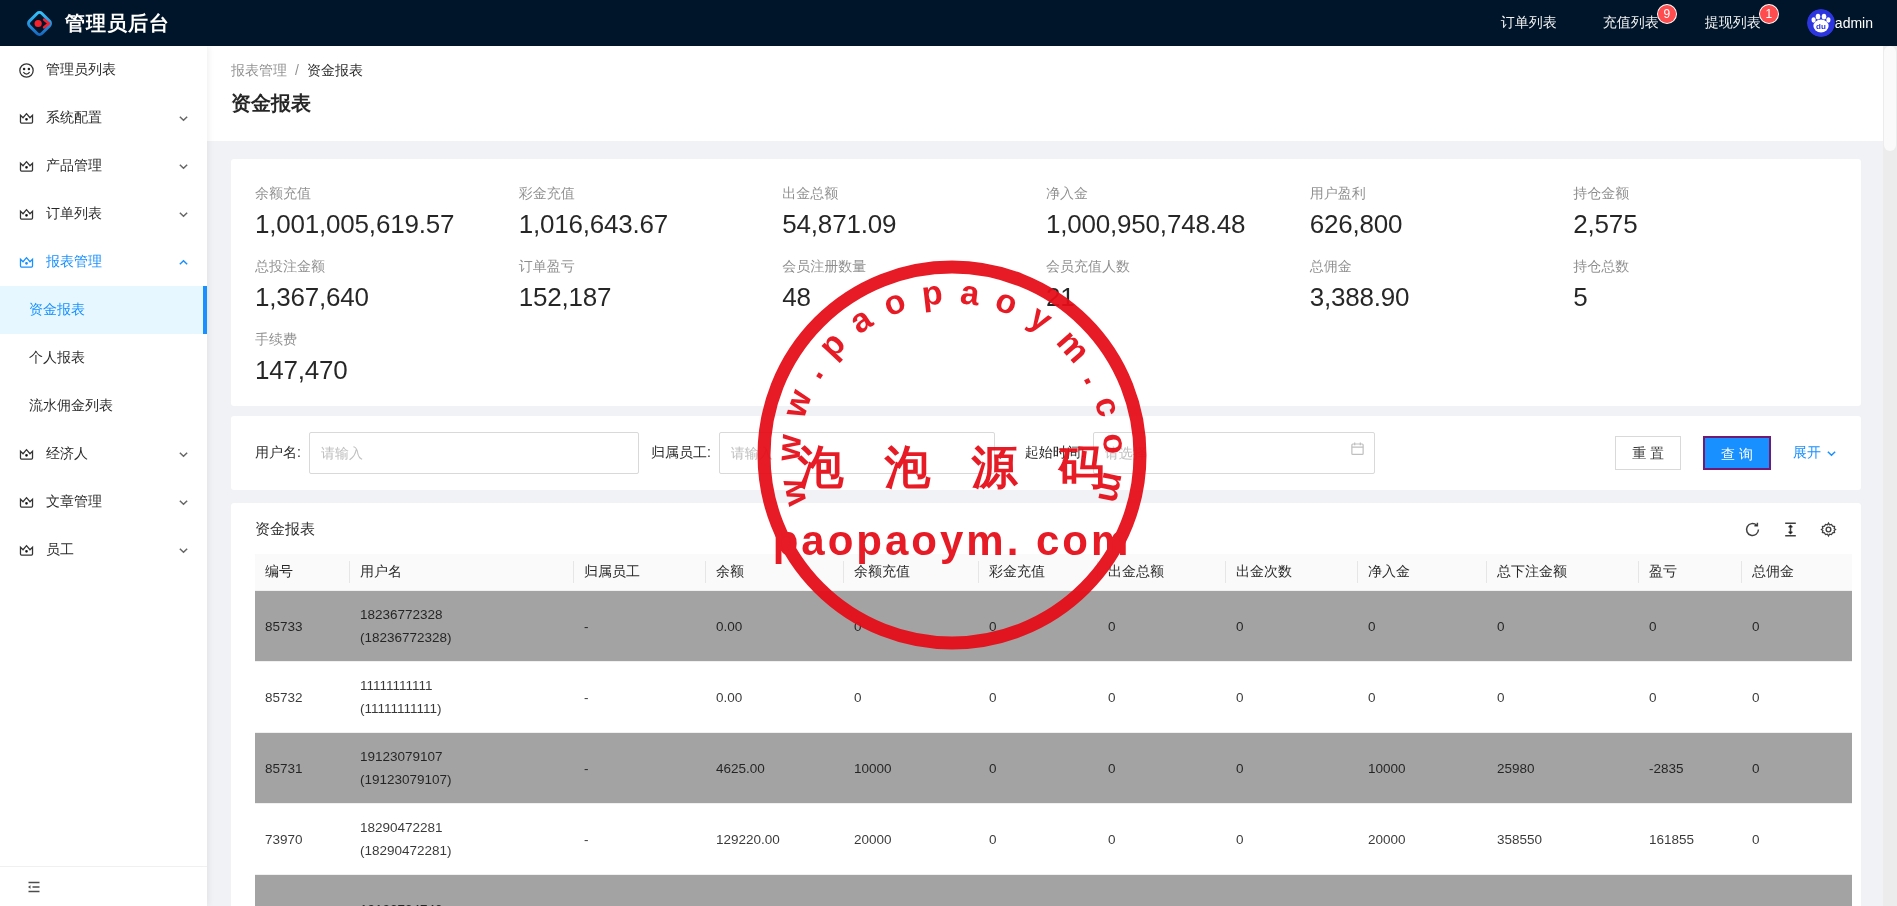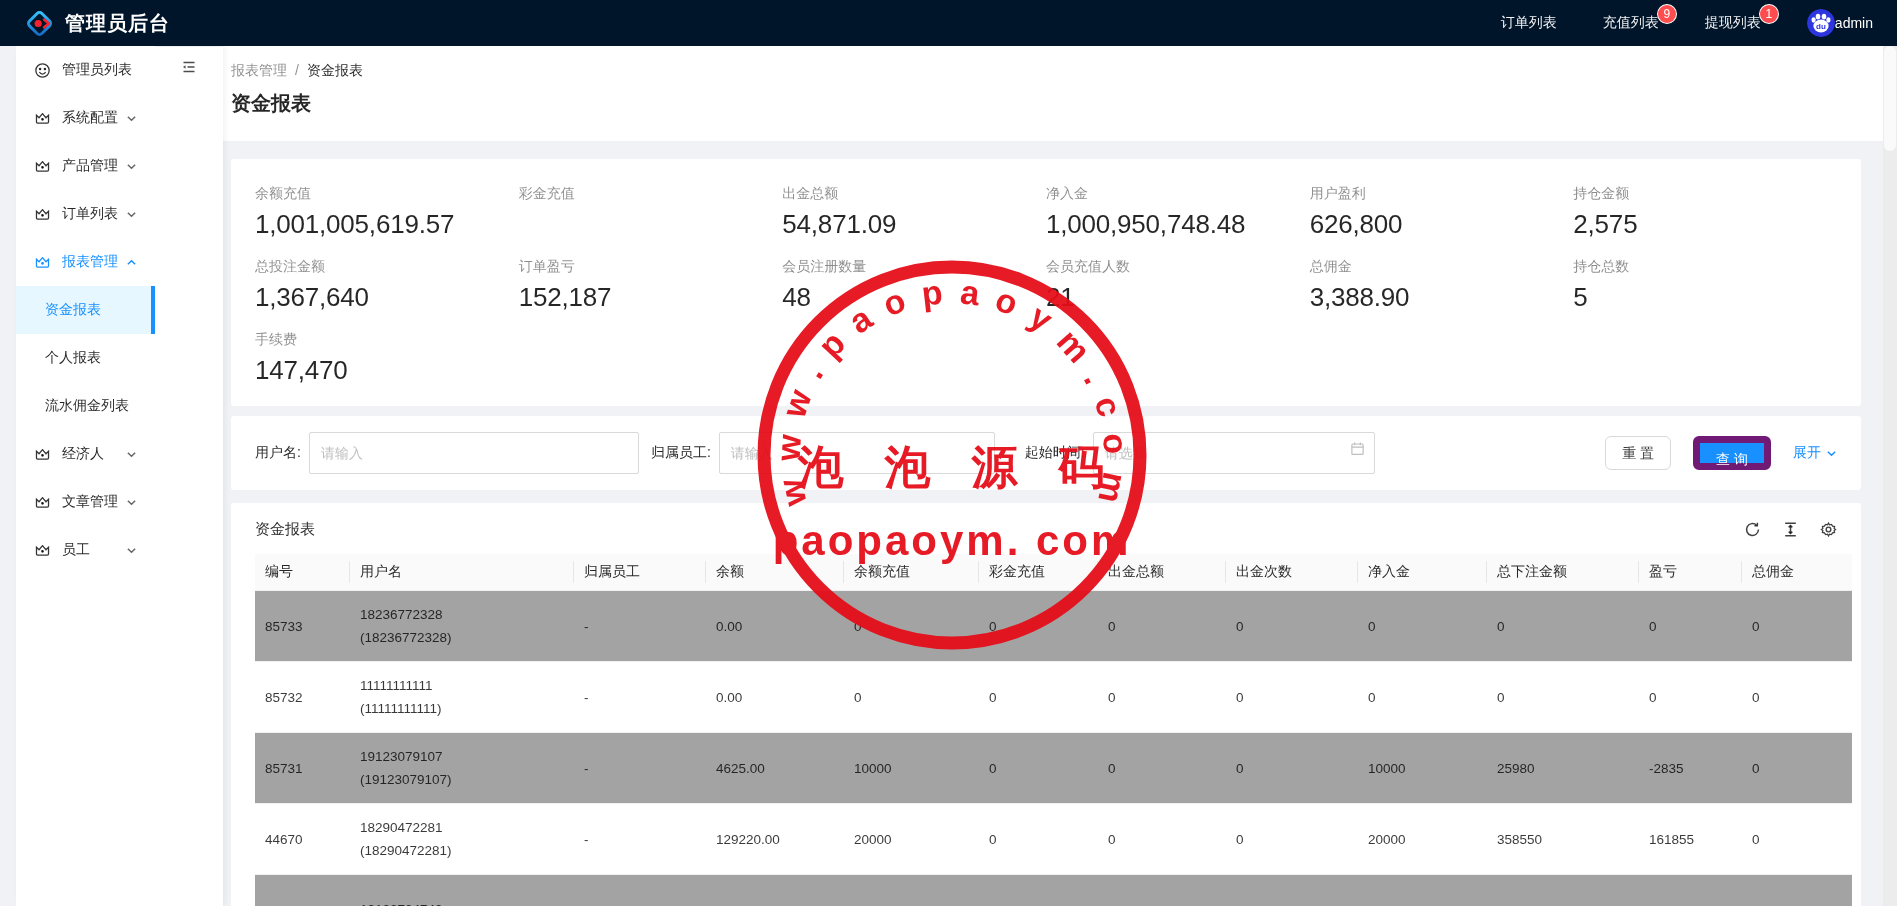--- a/index.html
+++ b/index.html
@@ -10,21 +10,21 @@
   .brand { display:flex; align-items:flex-end; gap:12px; }
   .brand-title { color:#fff; font-size:20px; font-weight:bold; letter-spacing:1px; }
   .top-nav { display:flex; align-items:center; gap:46px; }
   .top-nav-item { color:rgba(255,255,255,0.95); font-size:14px; position:relative; cursor:pointer; }
   .nav-badge { position:absolute; top:-9px; right:-17px; min-width:18px; height:18px; border-radius:9px; background:#ff4d4f; color:#fff; font-size:12px; line-height:18px; text-align:center; box-shadow:0 0 0 1px #fff; padding:0 4px; }
   .user-chip { display:flex; align-items:center; }
   .avatar { width:28px; height:28px; border-radius:50%; display:block; }
   .user-name { color:#fff; font-size:14px; }
 
   
-  .sidebar { position:absolute; left:16px; top:46px; width:207px; height:860px; background:#fff; box-shadow:2px 0 6px rgba(0,21,41,0.06); z-index:10; display:flex; flex-direction:row; }
+  .sidebar { position:absolute; left:0; top:46px; width:207px; height:860px; background:#fff; box-shadow:2px 0 6px rgba(0,21,41,0.06); z-index:10; display:flex; flex-direction:column; }
   .menu { flex:1; }
   .menu-item { height:48px; display:flex; align-items:center; padding:0 18px; color:rgba(0,0,0,0.85); font-size:14px; cursor:pointer; position:relative; }
   .menu-item .mi-icon { width:17px; height:17px; margin-right:11px; flex:0 0 auto; color:rgba(0,0,0,0.8); }
   .menu-item .mi-label { flex:1; }
   .menu-item .mi-chevron { width:11px; height:11px; color:rgba(0,0,0,0.6); }
   .menu-item.active-parent, .menu-item.active-parent .mi-icon, .menu-item.active-parent .mi-chevron { color:#1890ff; }
   .submenu-item { height:48px; display:flex; align-items:center; padding-left:29px; font-size:14px; color:rgba(0,0,0,0.85); cursor:pointer; position:relative; }
   .submenu-item.active { background:#e6f7ff; color:#1890ff; }
   .submenu-item.active::after { content:""; position:absolute; right:0; top:0; bottom:0; width:4px; background:#1890ff; }
   .sidebar-footer { height:40px; border-top:1px solid #f0f0f0; display:flex; align-items:center; padding:0 26px; }
@@ -48,23 +48,23 @@
 
   
   .filter-card { padding:16px 24px; margin-bottom:13px; display:flex; align-items:center; }
   .f-group { display:flex; align-items:center; }
   .f-label { font-size:14px; color:rgba(0,0,0,0.85); margin-right:8px; white-space:nowrap; }
   .f-input { height:42px; border:1px solid #d9d9d9; border-radius:2px; font-size:14px; padding:0 11px; color:rgba(0,0,0,0.85); outline:none; font-family:inherit; }
   .f-input::placeholder { color:#bfbfbf; }
   .date-wrap { position:relative; }
   .date-wrap svg { position:absolute; right:10px; top:9px; width:15px; height:15px; color:#bfbfbf; pointer-events:none; }
   .btns { margin-left:auto; display:flex; align-items:center; gap:22px; }
-  .btn { height:34px; border-radius:6px; font-size:14px; padding:8px 16px; cursor:pointer; font-family:inherit; }
+  .btn { height:34px; border-radius:0; font-size:14px; padding:8px 16px; cursor:pointer; font-family:inherit; }
   .btn-default { background:#fff; border:1px solid #d9d9d9; color:rgba(0,0,0,0.78); }
-  .btn-primary { background:#1890ff; border:7px solid #701a75; color:#fff; }
+  .btn-primary { background:#1890ff; border:2px solid #701a75; color:#fff; }
   .link-expand { color:#1890ff; font-size:14px; display:flex; align-items:center; gap:5px; cursor:pointer; }
   .link-expand svg { width:11px; height:11px; }
 
   
   .table-card { padding:0 0 8px; }
   .table-toolbar { display:flex; align-items:center; justify-content:space-between; padding:17px 24px 15px; }
   .table-title { font-size:15px; font-weight:500; color:rgba(0,0,0,0.85); }
   .toolbar-icons { display:flex; align-items:center; gap:21px; }
   .toolbar-icons svg { width:17px; height:17px; color:rgba(0,0,0,0.75); cursor:pointer; }
   table { width:calc(100% - 48px); margin:0 24px; border-collapse:collapse; table-layout:fixed; }
@@ -242,20 +242,21 @@
   <div class="content">
 
     <div class="card stats-card">
       <div class="stats-grid">
         <div>
             <div class="stat-label">余额充值</div>
             <div class="stat-value">1,001,005,619.57</div>
           </div>
         <div>
             <div class="stat-label">彩金充值</div>
+            <div class="stat-value">1,016,643.67</div>
           </div>
         <div>
             <div class="stat-label">出金总额</div>
             <div class="stat-value">54,871.09</div>
           </div>
         <div>
             <div class="stat-label">净入金</div>
             <div class="stat-value">1,000,950,748.48</div>
           </div>
         <div>
@@ -423,21 +424,21 @@
               <td>10000</td>
               <td>0</td>
               <td>0</td>
               <td>0</td>
               <td>10000</td>
               <td>25980</td>
               <td>-2835</td>
               <td>0</td>
             </tr>
             <tr>
-              <td>44670</td>
+              <td>73970</td>
               <td>
                 <div class="u1">18290472281</div>
                 <div class="u2">(18290472281)</div>
               </td>
               <td>-</td>
               <td>129220.00</td>
               <td>20000</td>
               <td>0</td>
               <td>0</td>
               <td>0</td>

